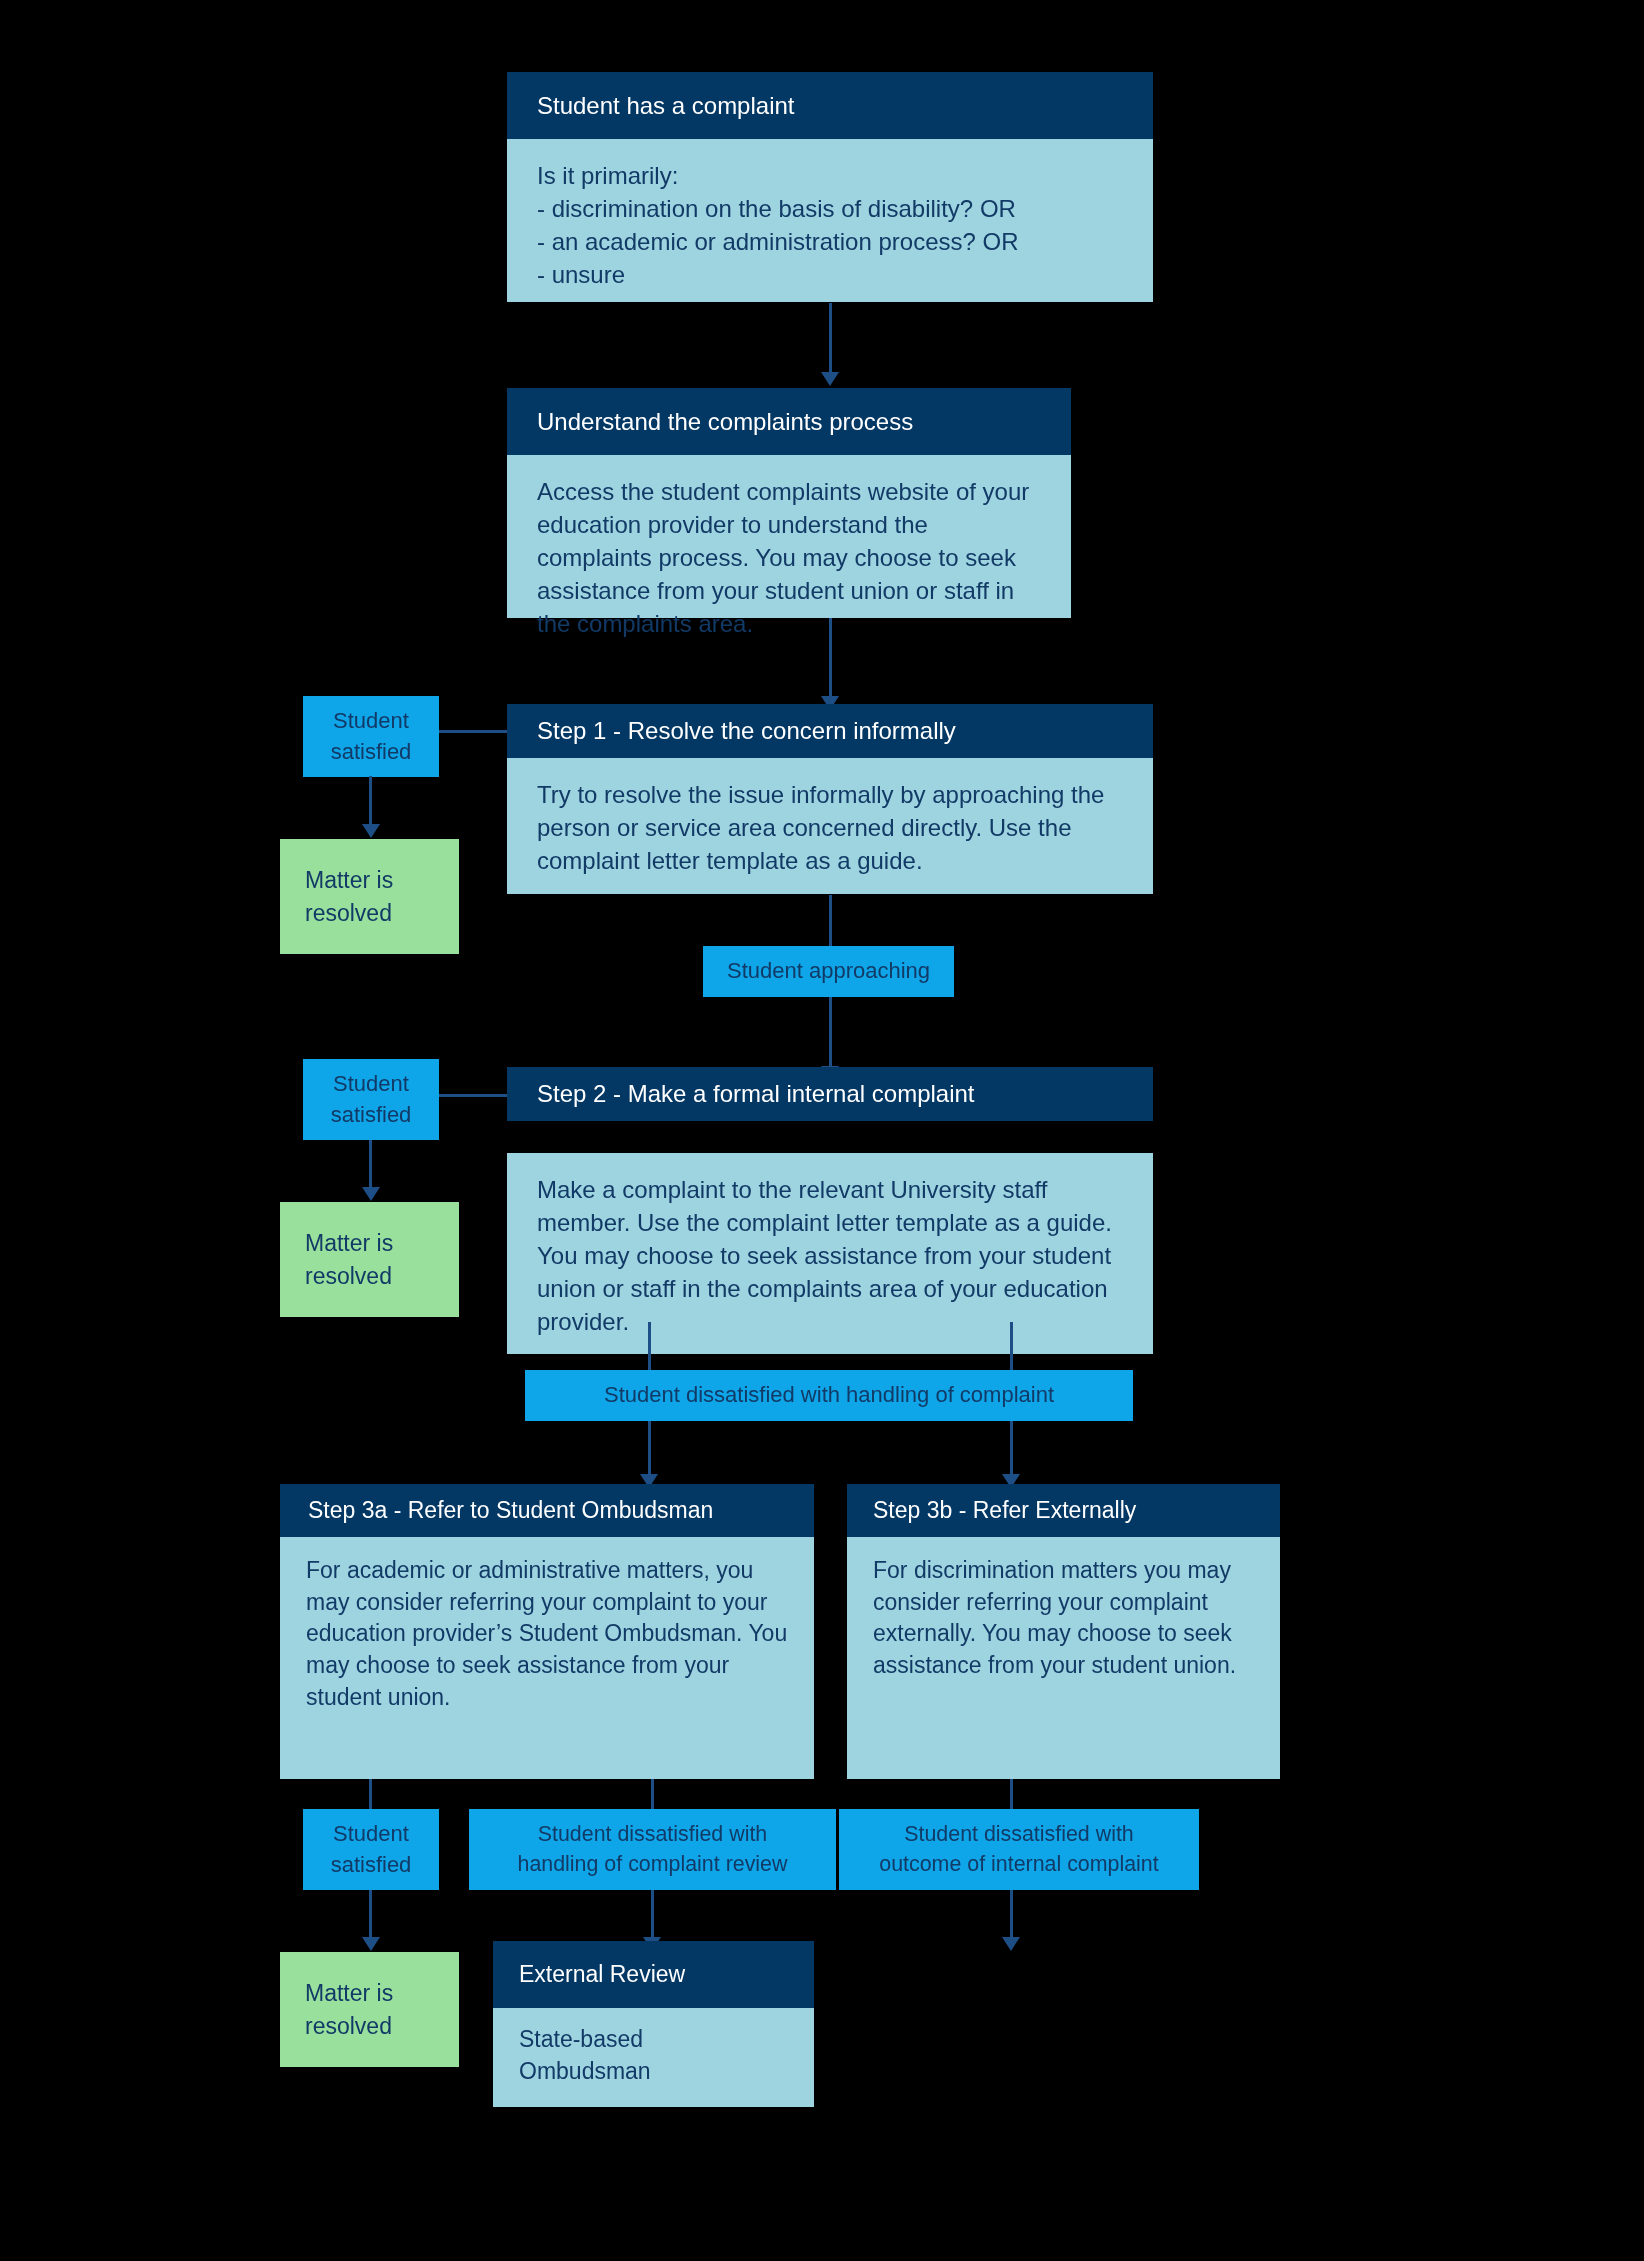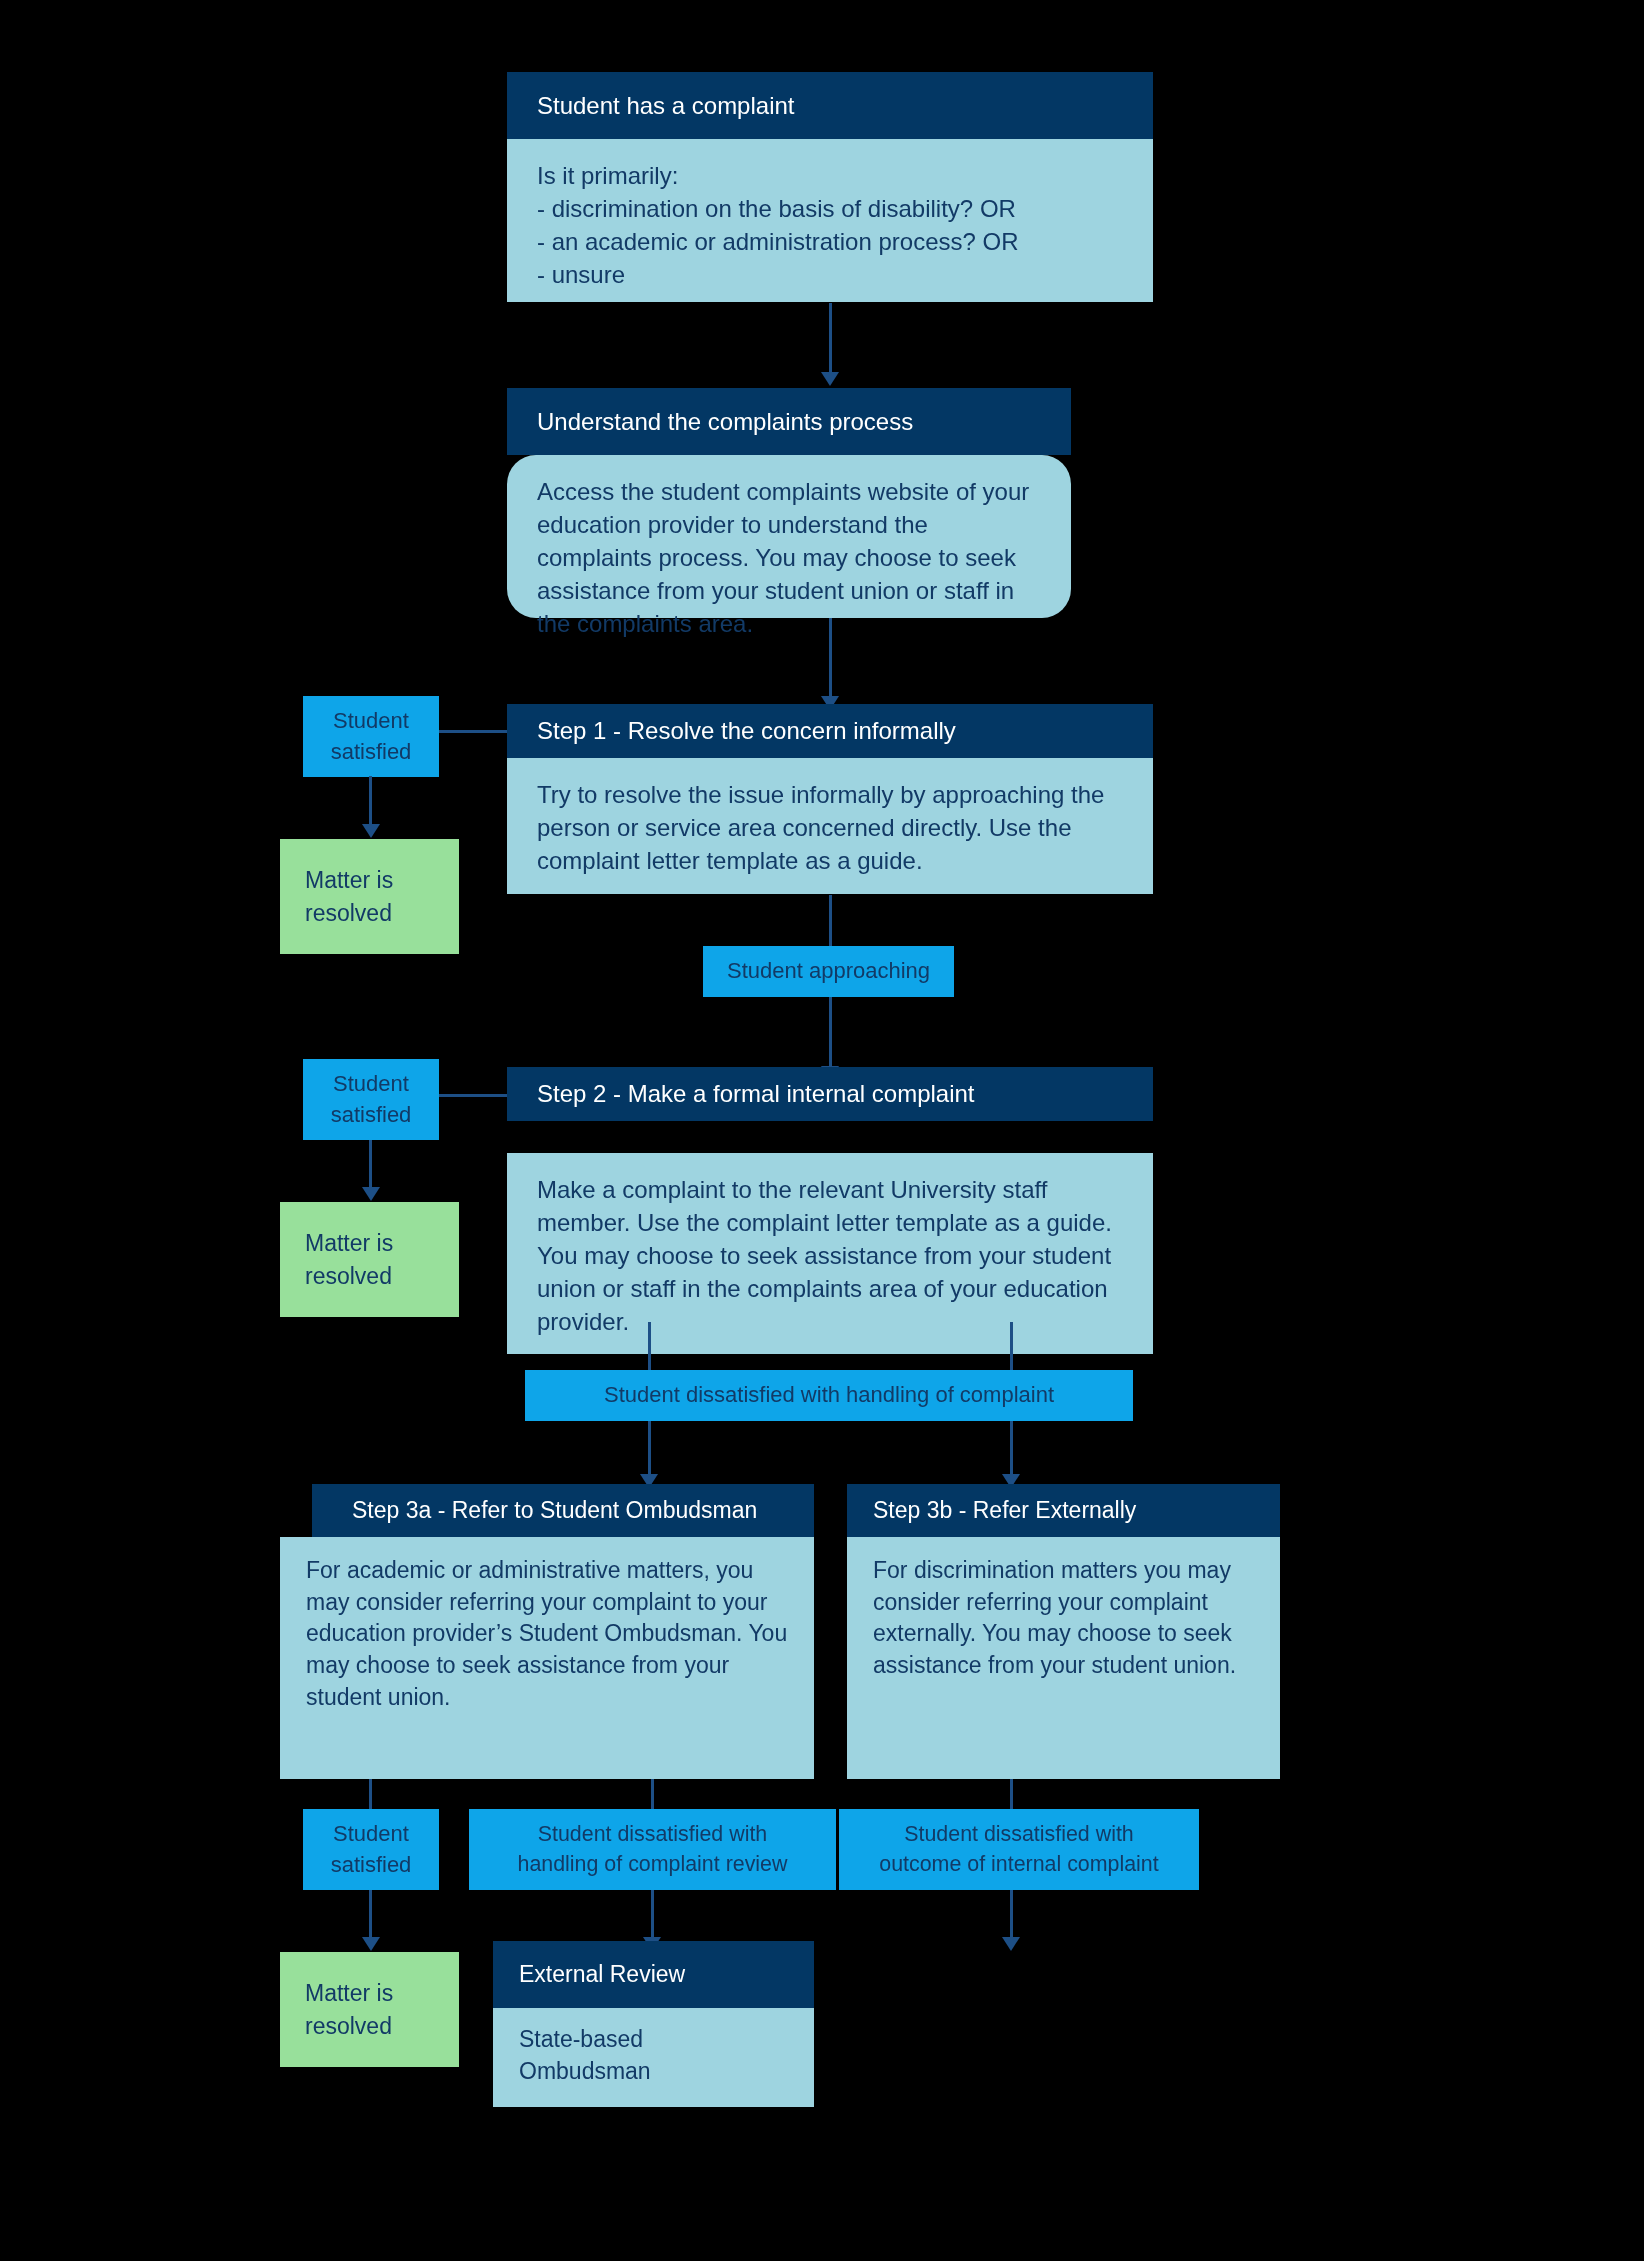--- a/index.html
+++ b/index.html
@@ -93,21 +93,21 @@
 - discrimination on the basis of disability? OR
 - an academic or administration process? OR
 - unsure</div>
   </div>
 
   <div class="conn conn-v" style="left:829px; top:303px; height:72px;"></div>
   <div class="arrowhead" style="left:821px; top:372px;"></div>
 
   <div class="node" style="left:507px; top:388px; width:564px;">
     <div class="node-header" style="height:67px;">Understand the complaints process</div>
-    <div class="node-body" style="height:163px;border-radius:29px;">Access the student complaints website of your education provider to understand the complaints process. You may choose to seek assistance from your student union or staff in the complaints area.</div>
+    <div class="node-body" style="height:163px;">Access the student complaints website of your education provider to understand the complaints process. You may choose to seek assistance from your student union or staff in the complaints area.</div>
   </div>
 
   <div class="conn conn-v" style="left:829px; top:618px; height:81px;"></div>
   <div class="arrowhead" style="left:821px; top:696px;"></div>
 
   <div class="node" style="left:507px; top:704px; width:646px;">
     <div class="node-header" style="height:54px;">Step 1 - Resolve the concern informally</div>
     <div class="node-body" style="height:136px;">Try to resolve the issue informally by approaching the person or service area concerned directly. Use the complaint letter template as a guide.</div>
   </div>
 
@@ -139,21 +139,21 @@
 
   <div class="conn conn-v" style="left:648px; top:1322px; height:49px;"></div>
   <div class="conn conn-v" style="left:1010px; top:1322px; height:49px;"></div>
   <div class="label-box" style="left:525px; top:1370px; width:608px; height:51px;">Student dissatisfied with handling of complaint</div>
   <div class="conn conn-v" style="left:648px; top:1421px; height:58px;"></div>
   <div class="arrowhead" style="left:640px; top:1474px;"></div>
   <div class="conn conn-v" style="left:1010px; top:1421px; height:58px;"></div>
   <div class="arrowhead" style="left:1002px; top:1474px;"></div>
 
   <div class="node" style="left:280px; top:1484px; width:534px;">
-    <div class="node-header" style="height:53px; padding:13px 40px; font-size:23px;margin-left:32px;">Step 3a - Refer to Student Ombudsman</div>
+    <div class="node-header" style="height:53px; padding:13px 28px; font-size:23px;">Step 3a - Refer to Student Ombudsman</div>
     <div class="node-body" style="height:242px; padding:18px 26px; font-size:23px;">For academic or administrative matters,  you may consider referring your complaint to your education provider’s Student Ombudsman. You may choose to seek assistance from your student union.</div>
   </div>
 
   <div class="node" style="left:847px; top:1484px; width:433px;">
     <div class="node-header" style="height:53px; padding:13px 26px; font-size:23px;">Step 3b - Refer Externally</div>
     <div class="node-body" style="height:242px; padding:18px 26px; font-size:23px;">For discrimination matters  you may consider referring your complaint externally. You may choose to seek assistance from your student union.</div>
   </div>
 
   <div class="conn conn-v" style="left:369px; top:1779px; height:48px;"></div>
   <div class="label-box" style="left:303px; top:1809px; width:136px; height:81px;">Student

